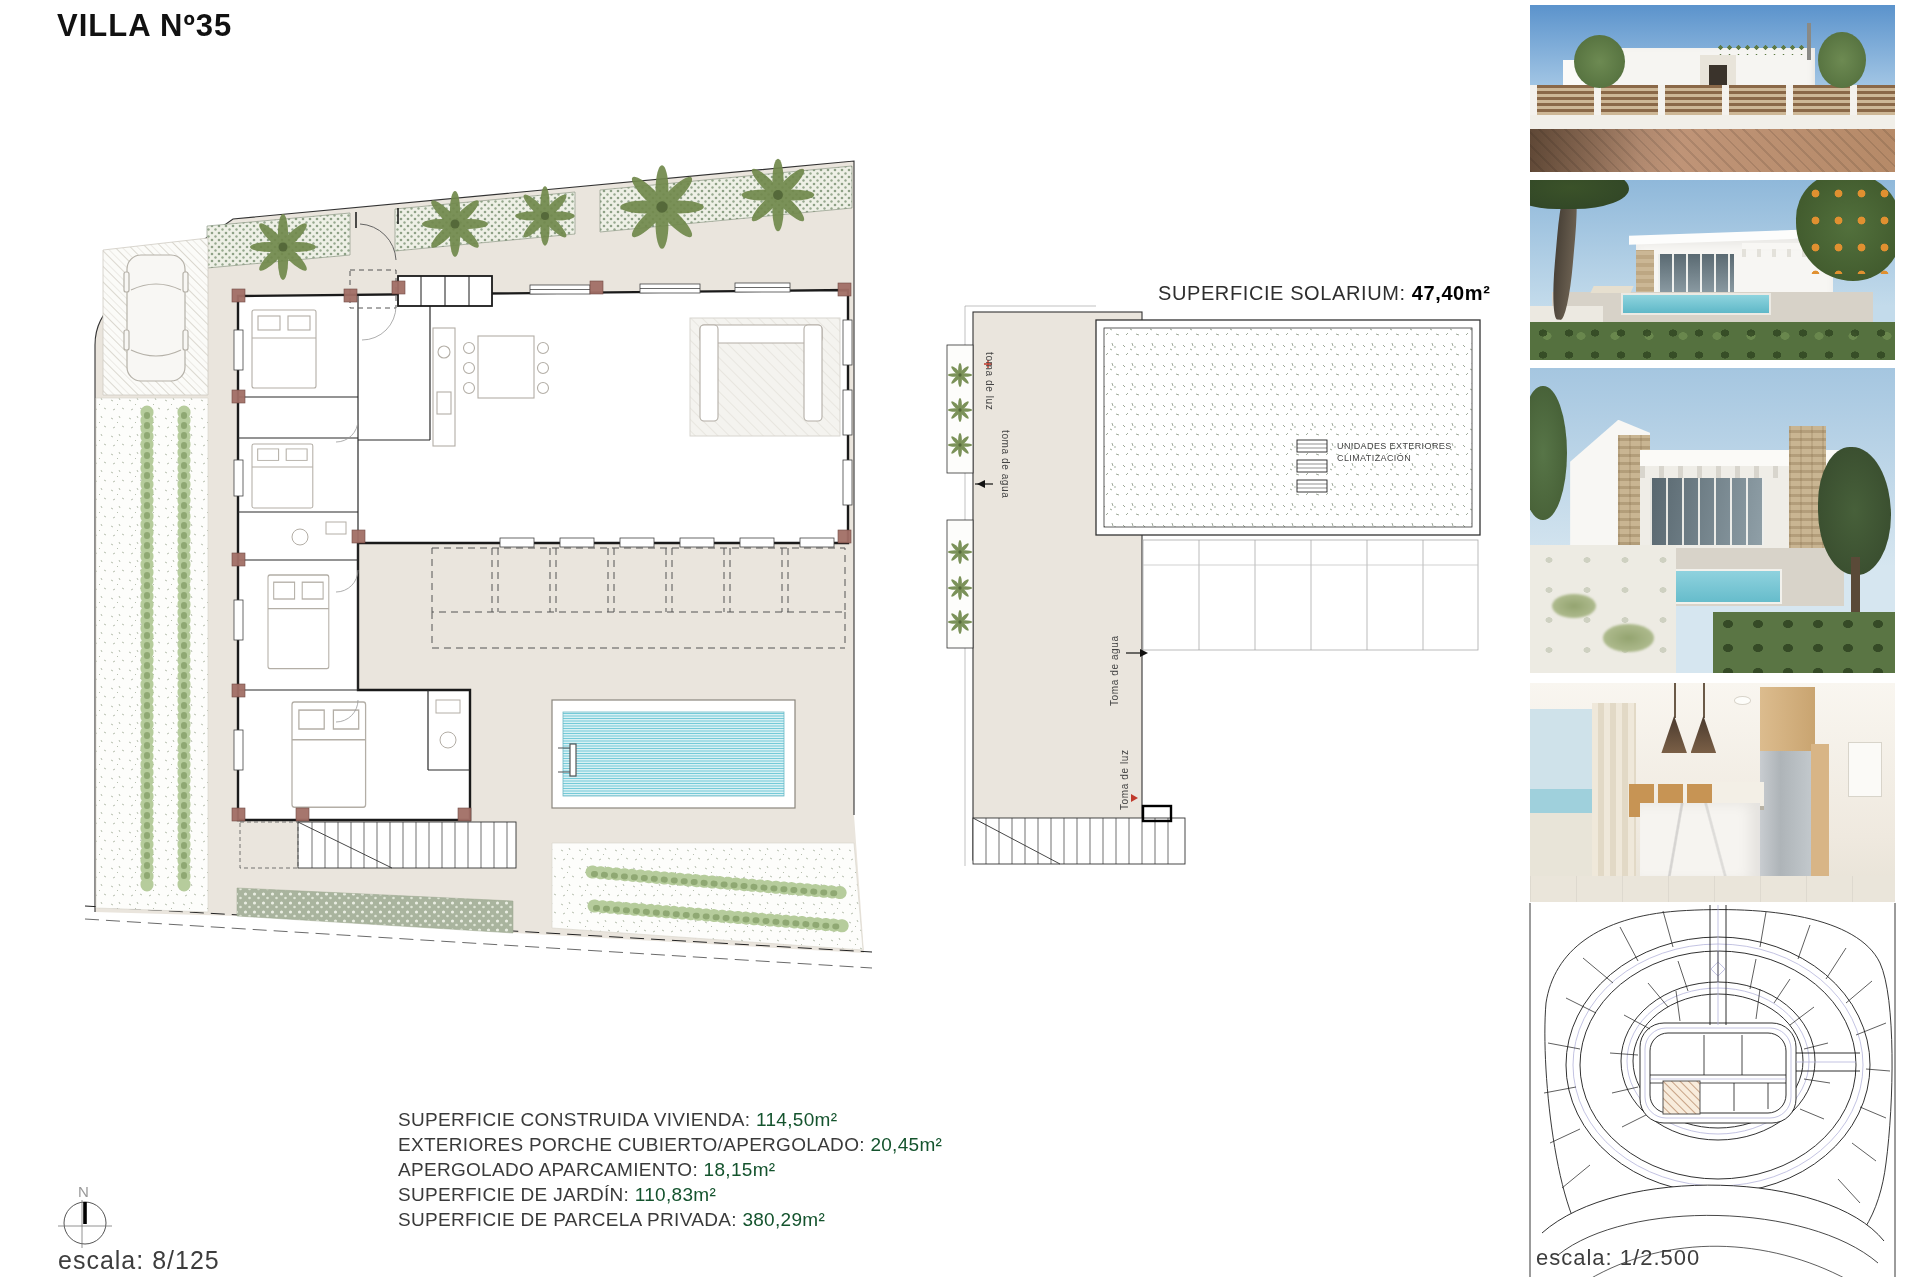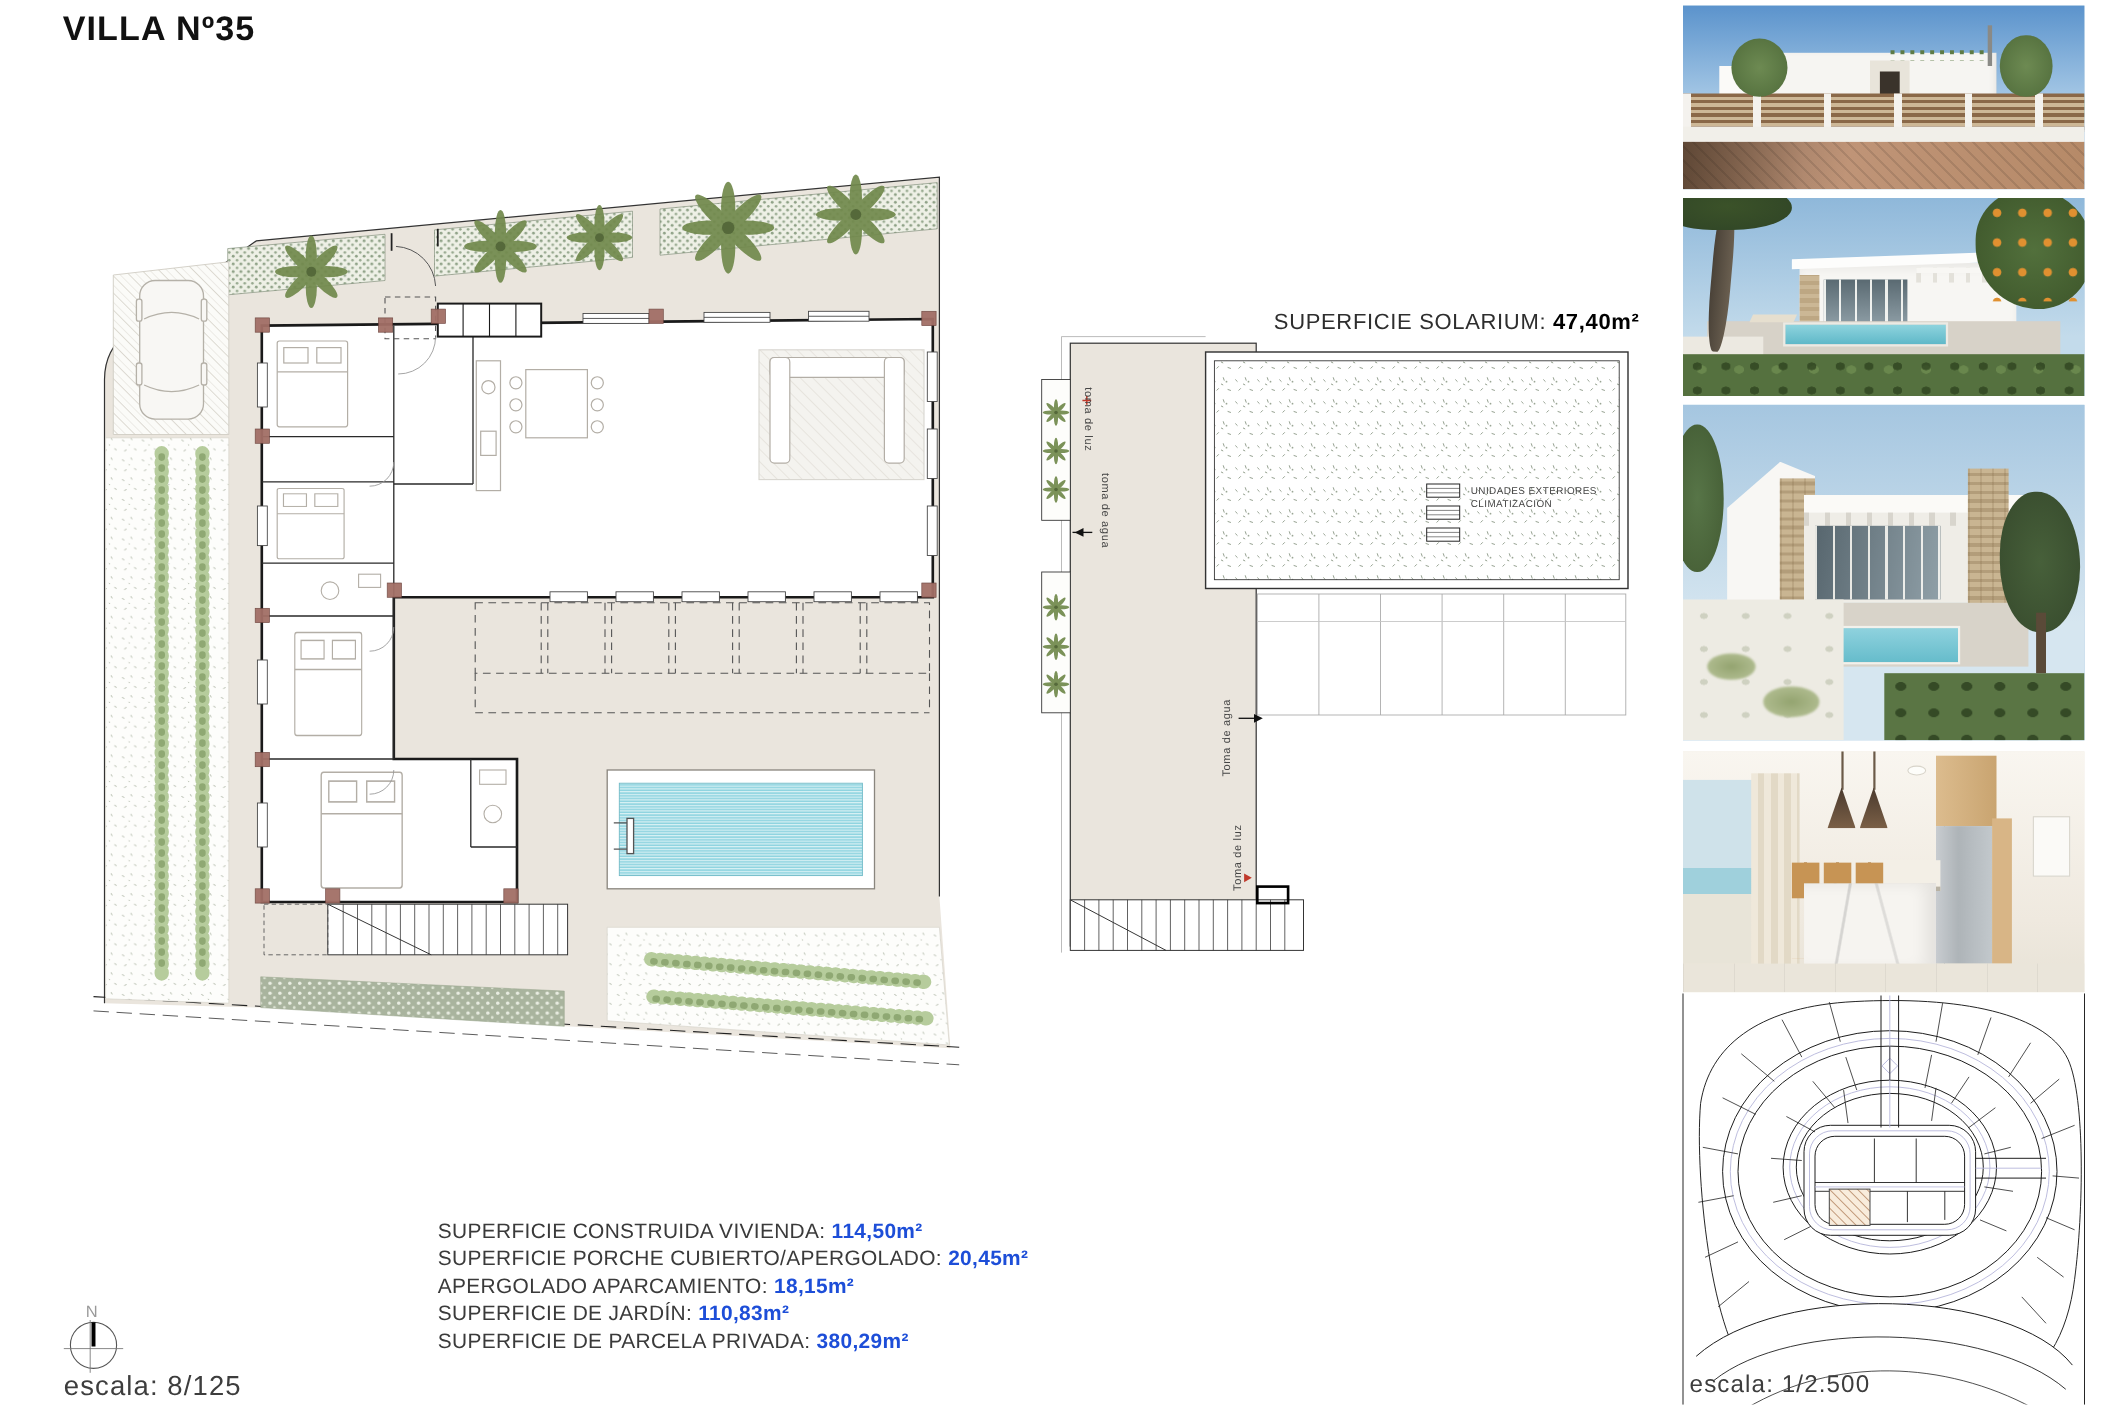--- a/index.html
+++ b/index.html
@@ -8,21 +8,21 @@
   .title{position:absolute;left:57px;top:8px;font-size:31px;font-weight:800;
          letter-spacing:1px;color:#111;}
   .plansvg{position:absolute;left:0;top:0;width:1920px;height:1280px;}
   .sol-title{position:absolute;left:1158px;top:282px;font-size:20px;color:#2e2e2e;
              letter-spacing:0.6px;white-space:nowrap;}
   .sol-title b{color:#000;font-weight:700;}
   .areas{position:absolute;left:380px;top:1108px;font-size:19px;line-height:24.9px;
          color:#3a3a3a;letter-spacing:0.3px;white-space:nowrap;}
   .areas .row{padding-left:18px;}
   .areas .row.noindent{padding-left:0;}
-  .areas b{color:#1d4ed8;font-weight:700;}
+  .areas b{color:#14532d;font-weight:400;}
   .scale-main{position:absolute;left:58px;top:1246px;font-size:25px;color:#3d3d3d;letter-spacing:1px;}
   .scale-site{position:absolute;left:1536px;top:1245px;font-size:22px;color:#3d3d3d;letter-spacing:1px;z-index:5;}
   .compass{position:absolute;left:45px;top:1180px;}
   
   .ph{position:absolute;left:1530px;width:365px;overflow:hidden;background:#9cc0dc;}
   .ph div{position:absolute;}
   .p1{top:5px;height:167px;}
   .p2{top:180px;height:180px;}
   .p3{top:368px;height:305px;}
   .p4{top:683px;height:219px;background:#f3efe7;}
@@ -464,21 +464,21 @@
     <text x="33" y="17" font-size="15" fill="#999">N</text>
     <circle cx="40" cy="43" r="21" fill="none" stroke="#555" stroke-width="1"></circle>
     <line x1="13" y1="46" x2="67" y2="46" stroke="#777" stroke-width="0.8"></line>
     <line x1="37" y1="20" x2="37" y2="68" stroke="#777" stroke-width="0.8"></line>
     <line x1="40" y1="22" x2="40" y2="44" stroke="#000" stroke-width="3.6"></line>
   </svg>
   <div class="scale-main">escala: 8/125</div>
 
   <div class="areas">
     <div class="row"><span>SUPERFICIE CONSTRUIDA VIVIENDA:</span> <b>114,50m²</b></div>
-    <div class="row"><span>SUPERFICIE PORCHE CUBIERTO/APERGOLADO:</span> <b>20,45m²</b></div>
+    <div class="row"><span>EXTERIORES PORCHE CUBIERTO/APERGOLADO:</span> <b>20,45m²</b></div>
     <div class="row"><span>APERGOLADO APARCAMIENTO:</span> <b>18,15m²</b></div>
     <div class="row"><span>SUPERFICIE DE JARDÍN:</span> <b>110,83m²</b></div>
     <div class="row"><span>SUPERFICIE DE PARCELA PRIVADA:</span> <b>380,29m²</b></div>
   </div>
 
   <div class="scale-site">escala: 1/2.500</div>
 
 </div>
 
 </body></html>

